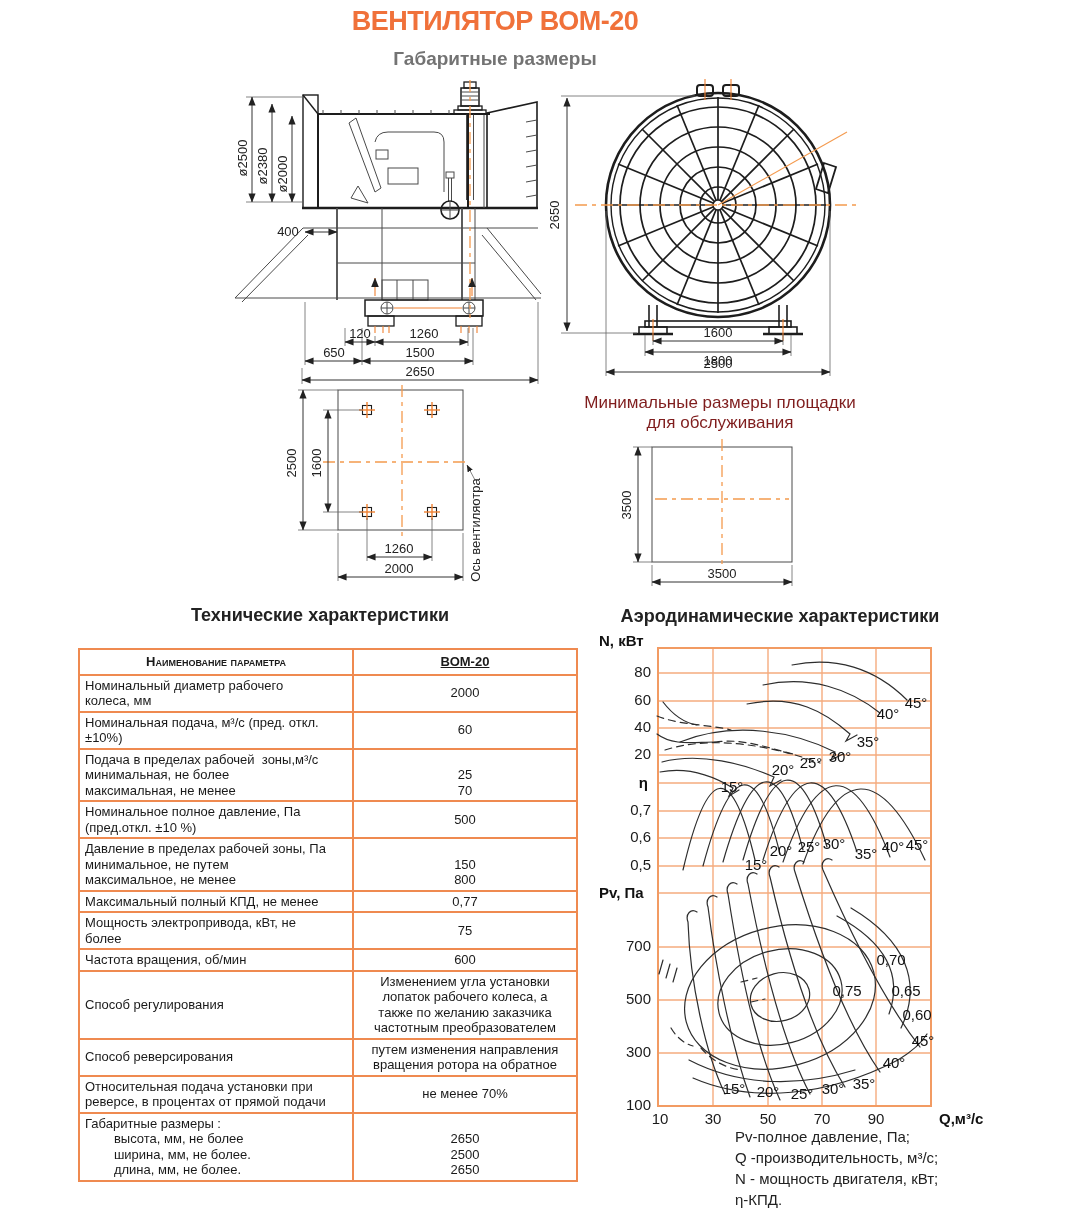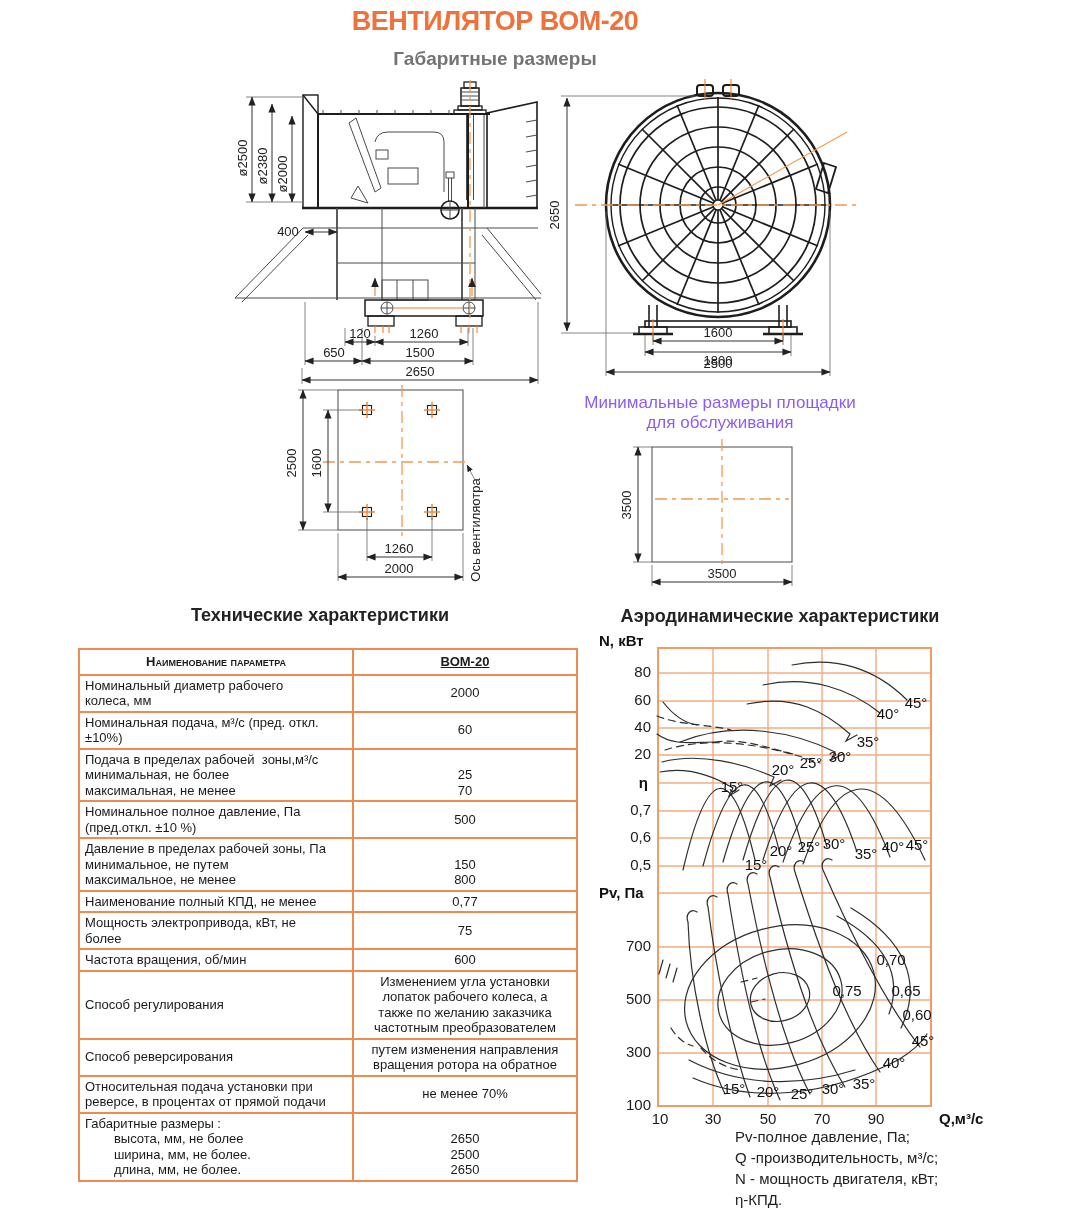--- a/index.html
+++ b/index.html
@@ -1,21 +1,21 @@
 <!DOCTYPE html>
 <html><head>
 <meta charset="utf-8">
 <style>
   html,body{margin:0;padding:0;background:#fff;}
   body{width:1080px;height:1214px;position:relative;font-family:"Liberation Sans",sans-serif;color:#1a1a1a;overflow:hidden;}
   .abs{position:absolute;}
   .page-title{left:0;top:6px;width:990px;text-align:center;font-size:27px;font-weight:bold;letter-spacing:-.5px;color:#f0713a;}
   .sub-title{left:0;top:48px;width:990px;text-align:center;font-size:19px;font-weight:bold;color:#737373;}
   .sec-head{font-size:18px;font-weight:bold;color:#222;text-align:center;}
-  .pad-head{left:560px;top:393px;width:320px;text-align:center;font-size:17px;color:#8b5cf6;line-height:20px;}
+  .pad-head{left:560px;top:393px;width:320px;text-align:center;font-size:17px;color:#7f1d1d;line-height:20px;}
   
   .ttable{left:78px;top:648px;width:500px;border:2px solid #ef8a50;background:#fff;box-sizing:border-box;}
   .trow{display:flex;border-bottom:2px solid #ef8a50;}
   .trow:last-child{border-bottom:none;}
   .tcell{padding:2px 5px;font-size:13px;line-height:15.5px;display:flex;flex-direction:column;justify-content:center;box-sizing:border-box;}
   .pcell{width:274px;border-right:2px solid #ef8a50;white-space:pre-wrap;}
   .vcell{flex:1;text-align:center;}
   .thead{font-weight:bold;}
   .thead .pcell{text-align:center;font-variant:small-caps;padding:4px 5px;}
   .thead .vcell{padding:4px 19px;text-decoration:underline;}
@@ -362,21 +362,21 @@
     </div>
     <div class="trow">
       <div class="tcell pcell"><div class="ln">Давление в пределах рабочей зоны, Па</div><div class="ln">минимальное, не путем</div><div class="ln">максимальное, не менее</div></div>
       <div class="tcell vcell">
         <div class="ln"></div>
         <div class="ln">150</div>
         <div class="ln">800</div>
       </div>
     </div>
     <div class="trow">
-      <div class="tcell pcell"><div class="ln">Наименование полный КПД, не менее</div></div>
+      <div class="tcell pcell"><div class="ln">Максимальный полный КПД, не менее</div></div>
       <div class="tcell vcell">
         <div class="ln">0,77</div>
       </div>
     </div>
     <div class="trow">
       <div class="tcell pcell"><div class="ln">Мощность электропривода, кВт, не</div><div class="ln">более</div></div>
       <div class="tcell vcell">
         <div class="ln">75</div>
       </div>
     </div>

